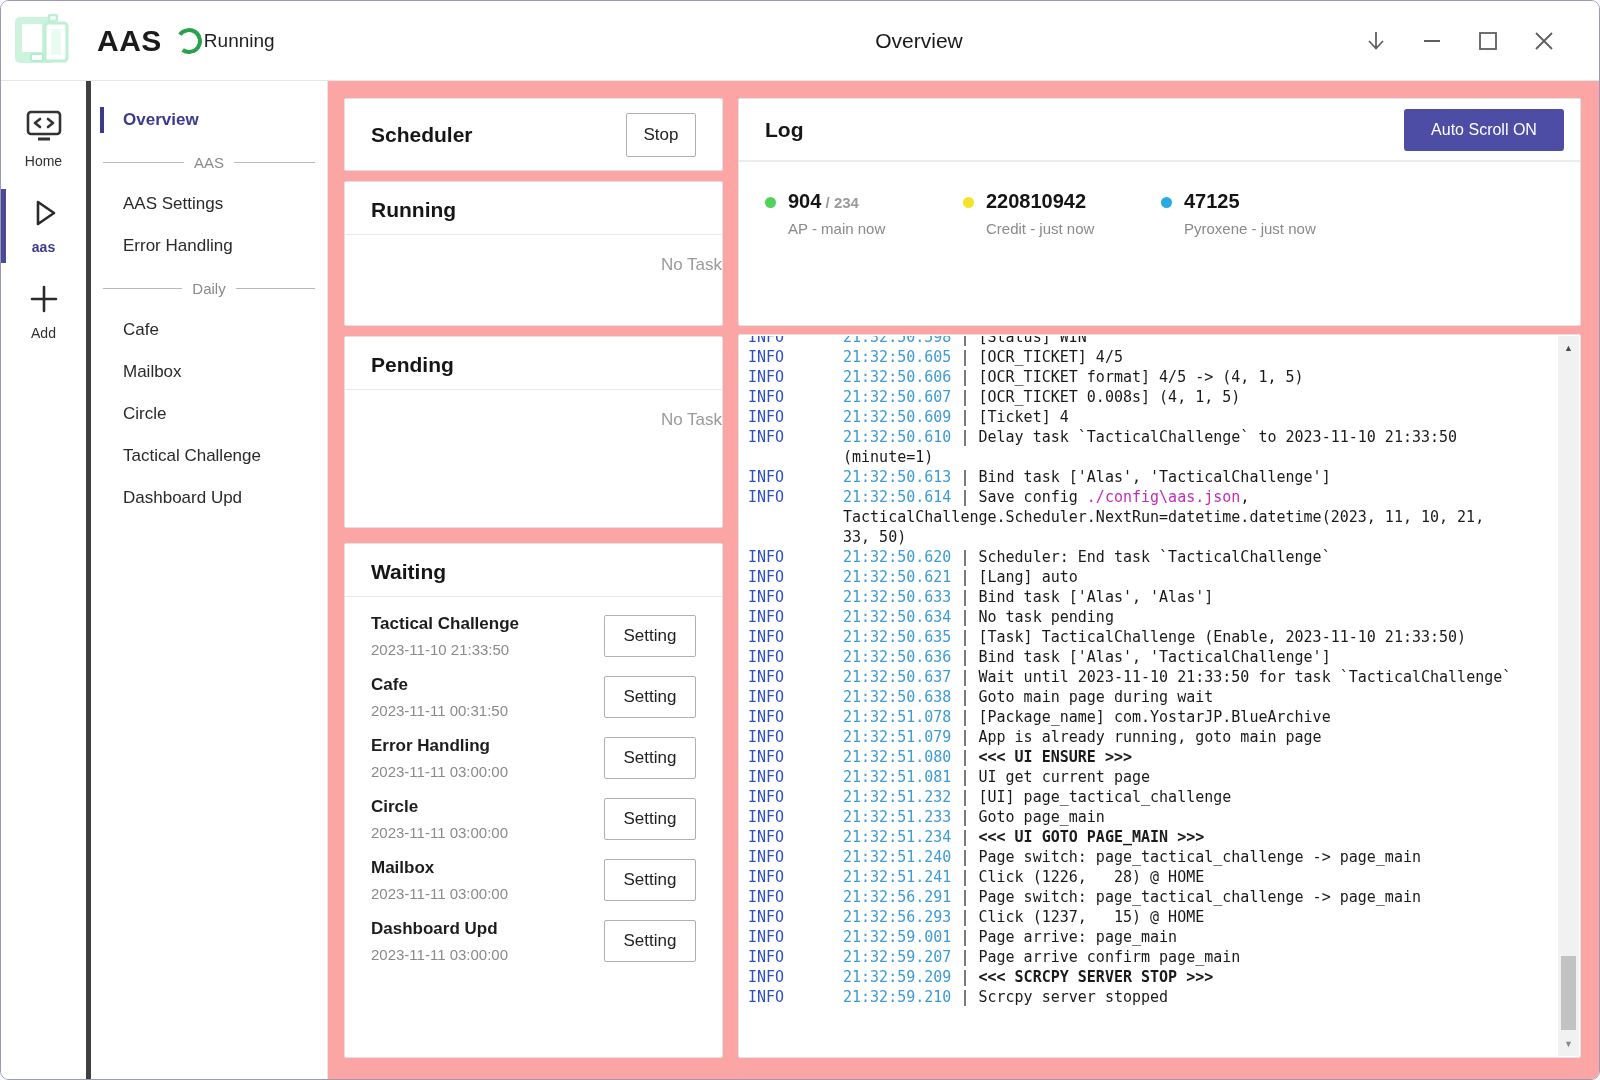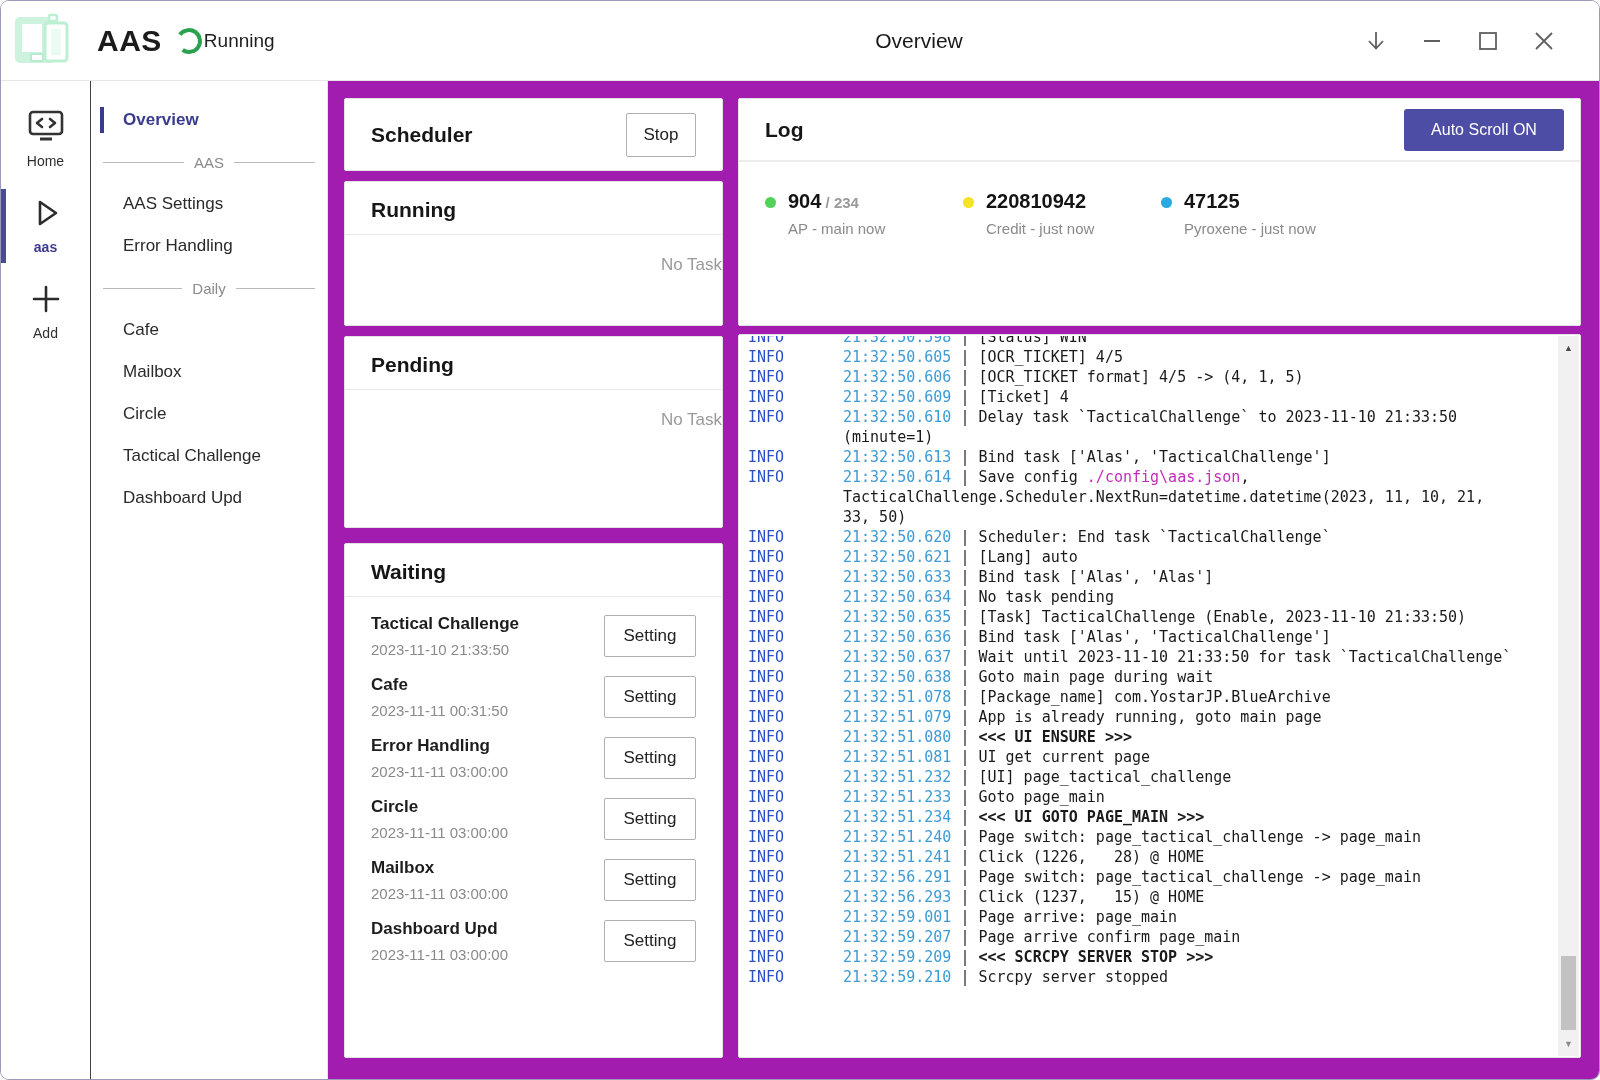--- a/index.html
+++ b/index.html
@@ -17,40 +17,40 @@
   .status-text { margin-left:2px; font-size:19px; color:#1f1f1f; }
   .header-title { position:absolute; left:918px; transform:translateX(-50%); font-size:21px; color:#1a1a1a; }
   .controls { position:absolute; right:40px; top:50%; transform:translateY(-50%); display:flex; gap:26px; }
   .ctrl-btn { width:30px; height:30px; display:flex; align-items:center; justify-content:center;
               background:none; border:none; cursor:pointer; color:#5f5f5f; }
 
   
   .body-row { position:absolute; top:80px; left:0; right:0; bottom:0; display:flex; }
 
   
-  .rail { width:90px; border-right:1px solid #404040; background:#fff; padding-top:24px; }
+  .rail { width:90px; border-right:5px solid #404040; background:#fff; padding-top:24px; }
   .rail-item { position:relative; text-align:center; padding:4px 0 8px; margin-bottom:14px; cursor:pointer; }
   .rail-item .rail-label { display:block; font-size:14px; color:#2f2f2f; margin-top:4px; }
   .rail-item.active .rail-label { color:#3b3b8d; font-weight:700; font-size:14px; }
   .rail-bar { position:absolute; left:0; top:-2px; bottom:0; width:5px; background:#4a4a96; display:none; }
   .rail-item.active .rail-bar { display:block; }
   .rail-icon { display:inline-block; }
 
   
   .nav { width:237px; border-right:1px solid #e6e6e6; background:#fff; padding-top:18px; }
   .nav-item { position:relative; height:42px; display:flex; align-items:center; padding-left:32px;
               font-size:17px; color:#2a2a2a; cursor:pointer; }
   .nav-item.active { color:#3b3b8d; font-weight:700; }
   .nav-item.active::before { content:""; position:absolute; left:9px; top:8px; height:26px; width:4px; background:#3b3b8d; }
   .nav-divider { height:42px; display:flex; align-items:center; gap:10px; padding:0 12px;
                  color:#8a8a8a; font-size:15px; }
   .nav-divider .line { flex:1; height:1px; background:#b9b9b9; }
 
   
-  .main { flex:1; background:#a21caf; padding:17px 18px 21px 16px; display:flex; gap:15px; overflow:hidden; }
+  .main { flex:1; background:#fca5a5; padding:17px 18px 21px 16px; display:flex; gap:15px; overflow:hidden; }
   .col-left { width:379px; display:flex; flex-direction:column; }
   .col-right { flex:1; display:flex; flex-direction:column; }
   .card { background:#fff; border:1px solid #e2e2e2; border-radius:2px; }
 
   .card-scheduler { height:73px; margin-bottom:10px; display:flex; align-items:center;
                     justify-content:space-between; padding:0 26px; }
   .card-title { font-size:21px; font-weight:700; color:#161616; }
   .btn-outline { background:#fff; border:1px solid #b0b0b0; border-radius:2px; font-size:17px;
                  color:#222; cursor:pointer; font-family:inherit; }
   .btn-stop { width:70px; height:44px; }
@@ -282,20 +282,21 @@
               </div>
             </div>
         </div>
 
         <div class="card card-logarea">
           <div class="log-scroll">
             <div class="log-content" id="log-content">
                 <div class="log-entry"><span class="log-level">INFO</span><span class="log-time">21:32:50.598</span><span class="log-pipe"> | </span><span>[Status] WIN</span></div>
                 <div class="log-entry"><span class="log-level">INFO</span><span class="log-time">21:32:50.605</span><span class="log-pipe"> | </span><span>[OCR_TICKET] 4/5</span></div>
                 <div class="log-entry"><span class="log-level">INFO</span><span class="log-time">21:32:50.606</span><span class="log-pipe"> | </span><span>[OCR_TICKET format] 4/5 -&gt; (4, 1, 5)</span></div>
+                <div class="log-entry"><span class="log-level">INFO</span><span class="log-time">21:32:50.607</span><span class="log-pipe"> | </span><span>[OCR_TICKET 0.008s] (4, 1, 5)</span></div>
                 <div class="log-entry"><span class="log-level">INFO</span><span class="log-time">21:32:50.609</span><span class="log-pipe"> | </span><span>[Ticket] 4</span></div>
                 <div class="log-entry"><span class="log-level">INFO</span><span class="log-time">21:32:50.610</span><span class="log-pipe"> | </span><span>Delay task `TacticalChallenge` to 2023-11-10 21:33:50
 (minute=1)</span></div>
                 <div class="log-entry"><span class="log-level">INFO</span><span class="log-time">21:32:50.613</span><span class="log-pipe"> | </span><span>Bind task ['Alas', 'TacticalChallenge']</span></div>
                 <div class="log-entry"><span class="log-level">INFO</span><span class="log-time">21:32:50.614</span><span class="log-pipe"> | </span><span>Save config </span><span class="seg-path">./config\aas.json</span><span>,
 TacticalChallenge.Scheduler.NextRun=datetime.datetime(2023, 11, 10, 21,
 33, 50)</span></div>
                 <div class="log-entry"><span class="log-level">INFO</span><span class="log-time">21:32:50.620</span><span class="log-pipe"> | </span><span>Scheduler: End task `TacticalChallenge`</span></div>
                 <div class="log-entry"><span class="log-level">INFO</span><span class="log-time">21:32:50.621</span><span class="log-pipe"> | </span><span>[Lang] auto</span></div>
                 <div class="log-entry"><span class="log-level">INFO</span><span class="log-time">21:32:50.633</span><span class="log-pipe"> | </span><span>Bind task ['Alas', 'Alas']</span></div>

